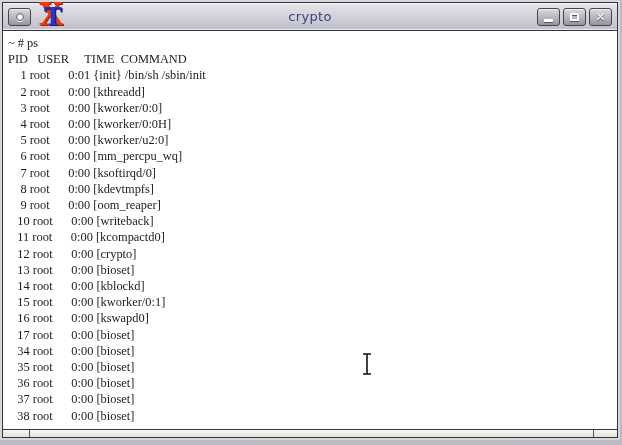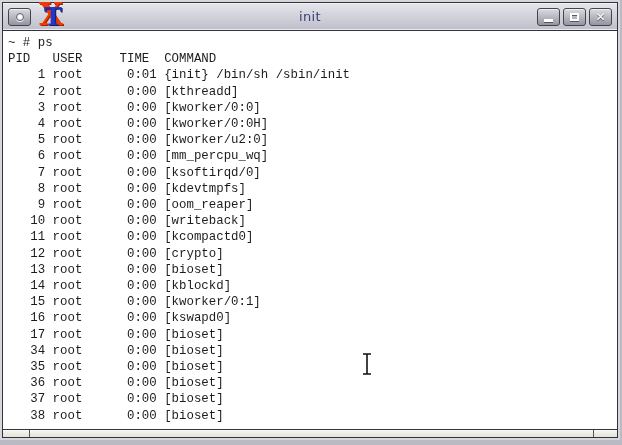--- a/index.html
+++ b/index.html
@@ -80,21 +80,21 @@
     font-family:"DejaVu Sans",sans-serif;
   }
 
   
   .client {
     flex:1 1 auto; background:#ffffff; overflow:hidden;
     position:relative;
     border-bottom:1px solid #33333b;
   }
   .client pre {
-    font-family:Liberation Mono, monospace;
+    font-family:Liberation Serif, serif;
     font-size:12.4px; line-height:16.2px;
     padding:4px 3px 0 5px;
     white-space:pre;
   }
 
   
   .bottombar {
     flex:0 0 7px; height:7px; display:flex;
     background:#ecece3;
   }
@@ -118,21 +118,21 @@
     <div class="titlebar">
       <div class="wm-btn">
         <span class="menu-circle"></span>
       </div>
 
       <div class="xterm-icon">
         <span class="glyph-x" id="icon-x" style="color: rgb(242, 58, 0);">X</span>
         <span class="glyph-t" id="icon-t" style="color: rgb(35, 54, 196);">T</span>
       </div>
 
-      <div class="title-text" id="title-text" style="color: rgb(62, 62, 120);">init</div>
+      <div class="title-text" id="title-text" style="color: rgb(62, 62, 120);">crypto</div>
 
       <div class="controls">
         <div class="wm-btn">
           <span class="ctl-glyph-min"></span>
         </div>
         <div class="wm-btn">
           <span class="ctl-glyph-max"></span>
         </div>
         <div class="wm-btn">
           <span class="ctl-glyph-close">✕</span>

